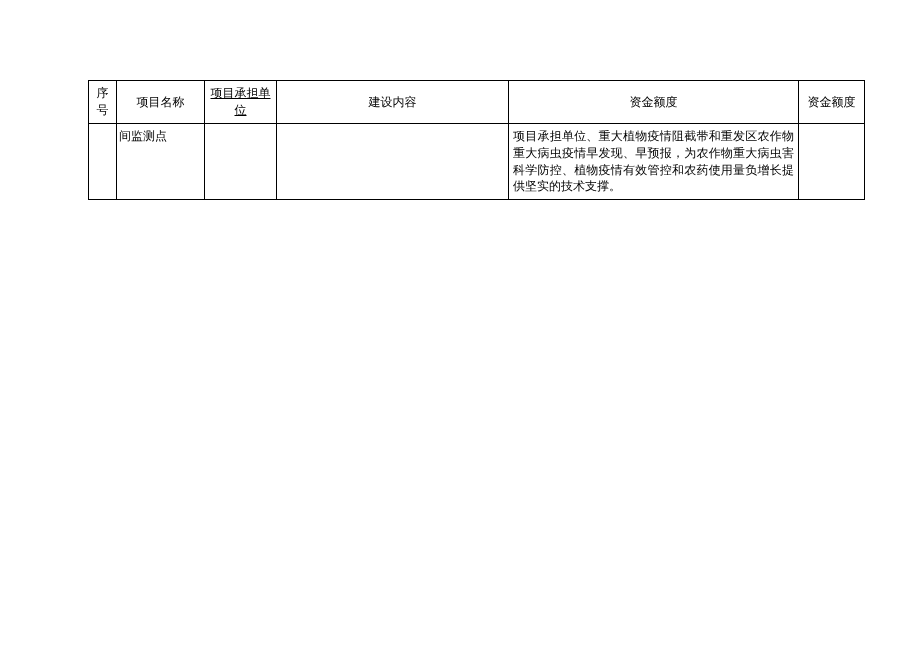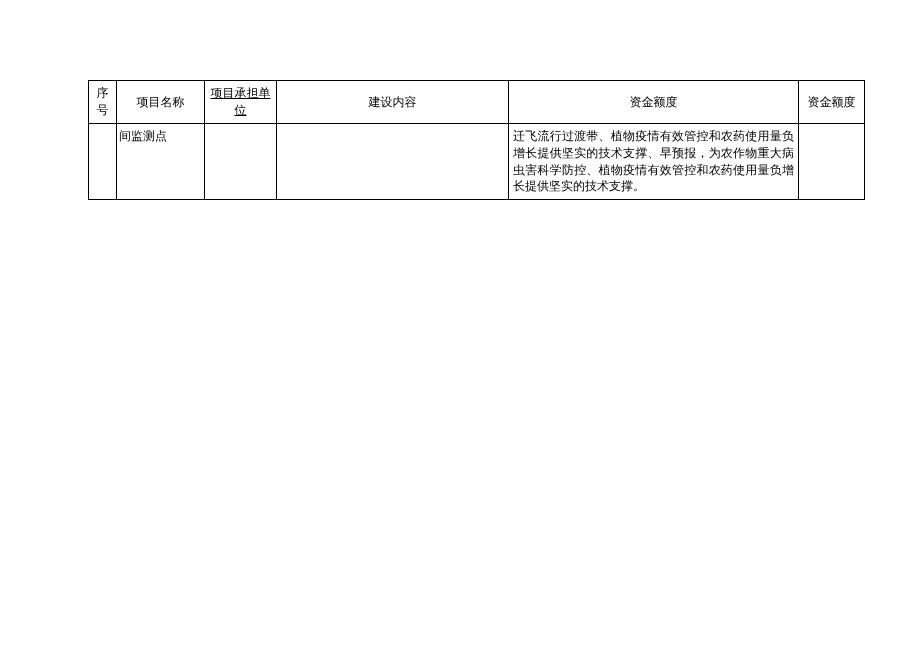--- a/index.html
+++ b/index.html
@@ -86,21 +86,21 @@
         <td>
             <div class="cell-text cell-text-name">间监测点</div>
           </td>
         <td>
             <div class="cell-text"></div>
           </td>
         <td>
             <div class="cell-text"></div>
           </td>
         <td>
-            <div class="cell-text cell-text-goal">迁飞流行过渡带、植物疫情有效管控和农药使用量负增长提供坚实的技术支撑、早预报，为农作物重大病虫害科学防控、植物疫情有效管控和农药使用量负增长提供坚实的技术支撑。</div>
+            <div class="cell-text cell-text-goal">项目承担单位、重大植物疫情阻截带和重发区农作物重大病虫疫情早发现、早预报，为农作物重大病虫害科学防控、植物疫情有效管控和农药使用量负增长提供坚实的技术支撑。</div>
           </td>
         <td>
             <div class="cell-text"></div>
           </td>
       </tr>
     </tbody>
   </table>
 </div>
 
 </body></html>

